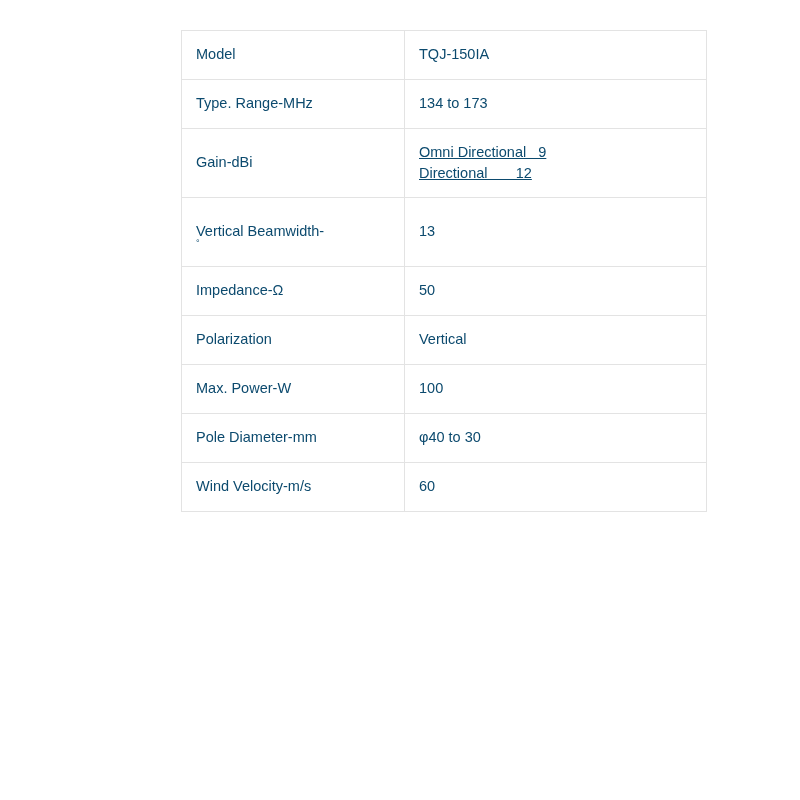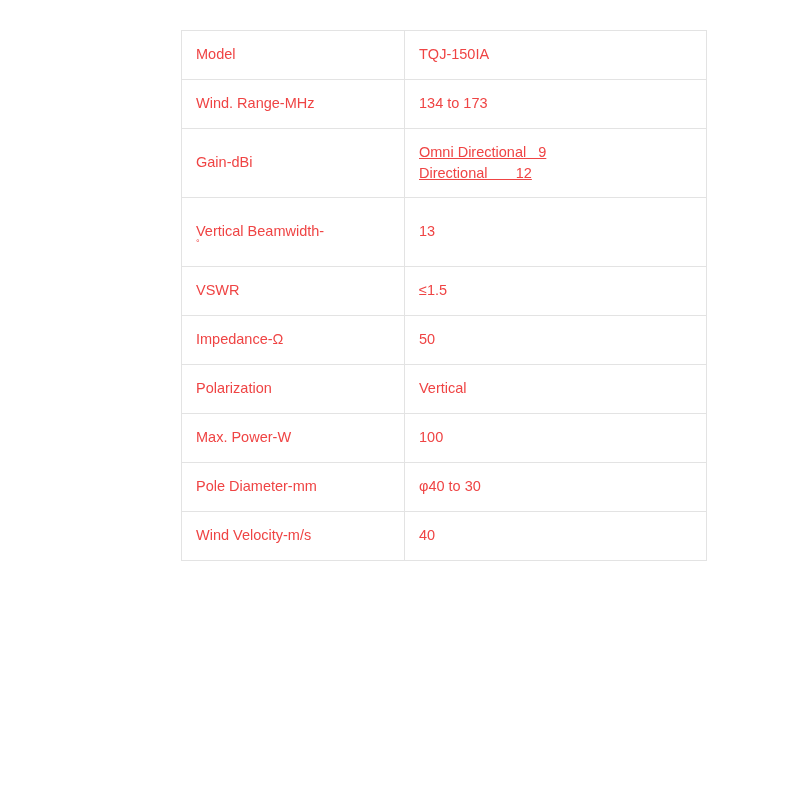--- a/index.html
+++ b/index.html
@@ -26,21 +26,21 @@
   table.spec-table {
     border-collapse: collapse;
     width: 469px;
     table-layout: fixed;
     background: #ffffff;
   }
   table.spec-table td {
     border: 1px solid #e3e3e3;
     padding: 0 14px;
     font-size: 14.5px;
-    color: #ef4444;
+    color: #0c4a6e;
     vertical-align: middle;
     line-height: 1.45;
     font-weight: 400;
   }
   td.label-cell {
     width: 194px;
   }
   td.value-cell {
     width: 273px;
   }
@@ -67,45 +67,41 @@
   <div class="spec-table-wrap">
     <table class="spec-table">
       <tbody>
 
         <tr class="row-normal">
           <td class="label-cell">Model</td>
           <td class="value-cell">TQJ-150IA</td>
         </tr>
 
         <tr class="row-normal">
-          <td class="label-cell">Wind. Range-MHz</td>
+          <td class="label-cell">Type. Range-MHz</td>
           <td class="value-cell">134 to 173</td>
         </tr>
 
 
         <tr class="row-tall">
           <td class="label-cell">Gain-dBi</td>
           <td class="value-cell">
             <span class="gain-line">Omni Directional   9</span>
             <span class="gain-line">Directional       12</span>
           </td>
         </tr>
 
         <tr class="row-tall">
           <td class="label-cell">
             <span class="label-two-line">Vertical Beamwidth-</span>
             <span class="label-two-line sup-deg">°</span>
           </td>
           <td class="value-cell">13</td>
         </tr>
 
-        <tr class="row-normal">
-          <td class="label-cell">VSWR</td>
-          <td class="value-cell">≤1.5</td>
-        </tr>
 
         <tr class="row-normal">
           <td class="label-cell">Impedance-Ω</td>
           <td class="value-cell">50</td>
         </tr>
 
         <tr class="row-normal">
           <td class="label-cell">Polarization</td>
           <td class="value-cell">Vertical</td>
         </tr>
@@ -118,19 +114,19 @@
 
 
 
         <tr class="row-normal">
           <td class="label-cell">Pole Diameter-mm</td>
           <td class="value-cell">φ40 to 30</td>
         </tr>
 
         <tr class="row-normal">
           <td class="label-cell">Wind Velocity-m/s</td>
-          <td class="value-cell">40</td>
+          <td class="value-cell">60</td>
         </tr>
 
       </tbody>
     </table>
   </div>
 </div>
 
 </body></html>

